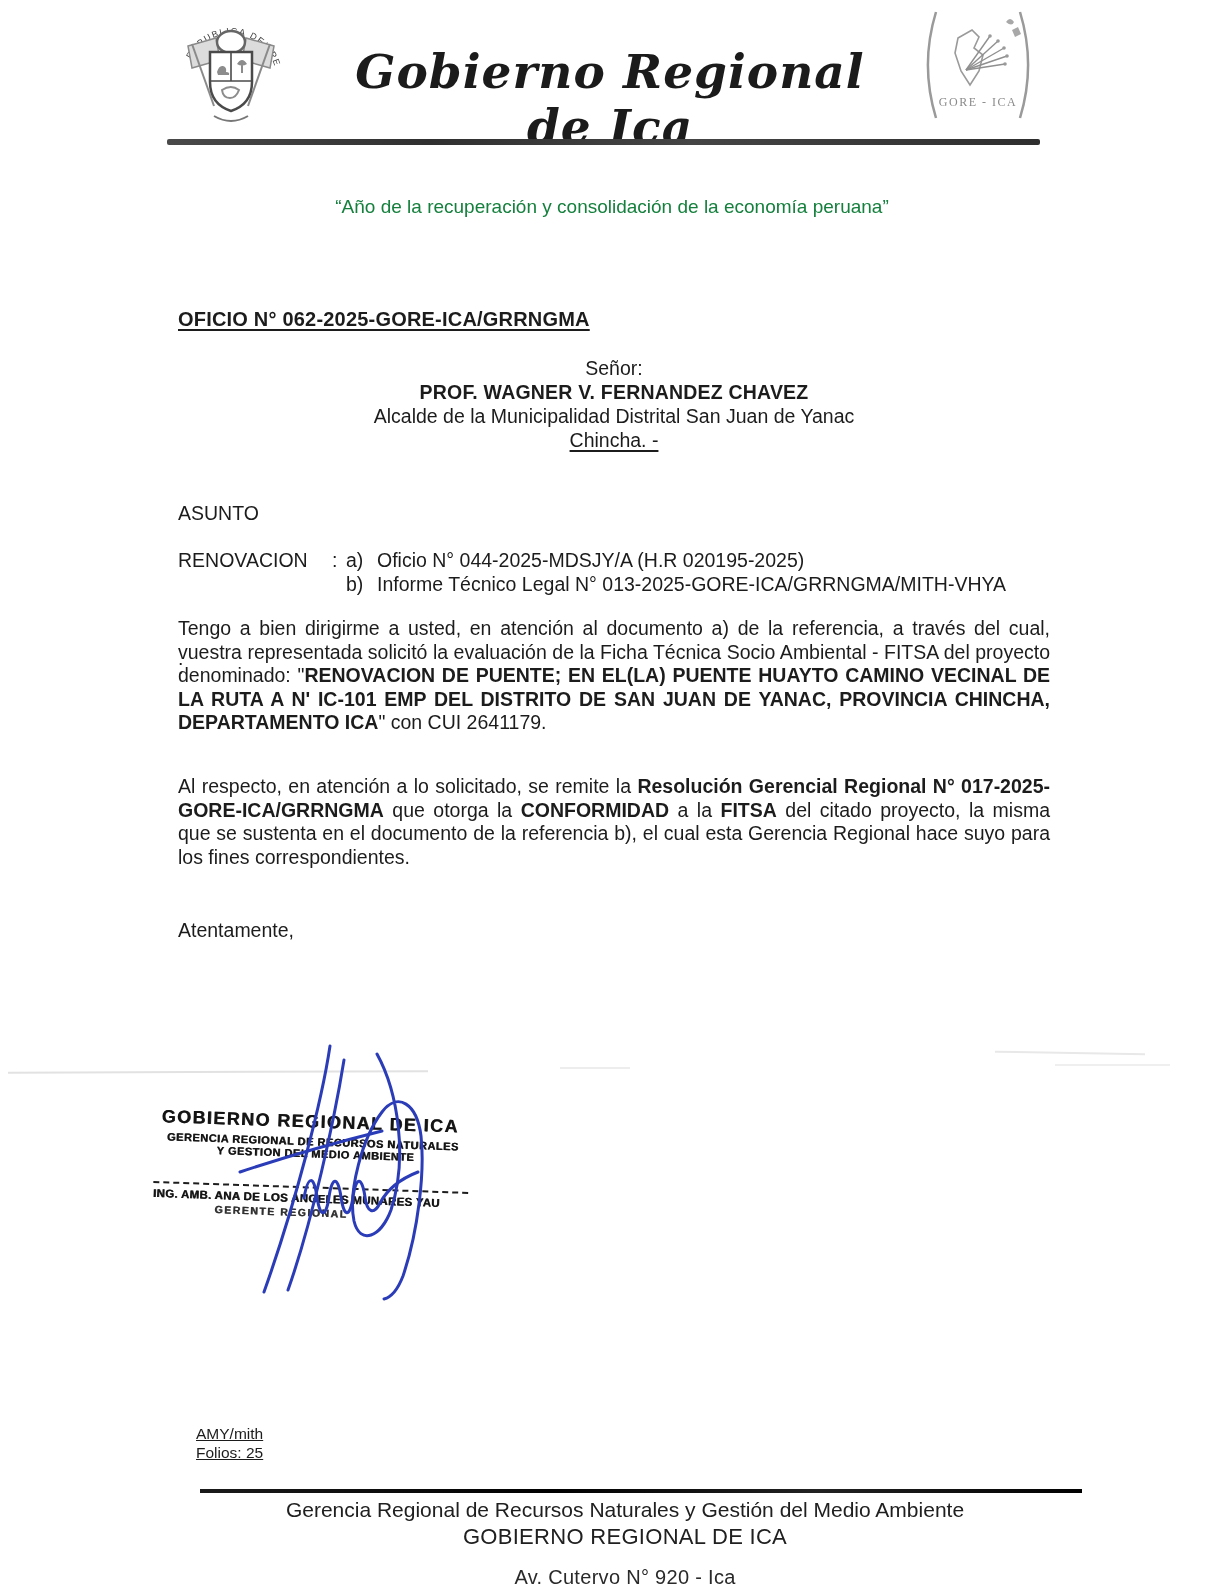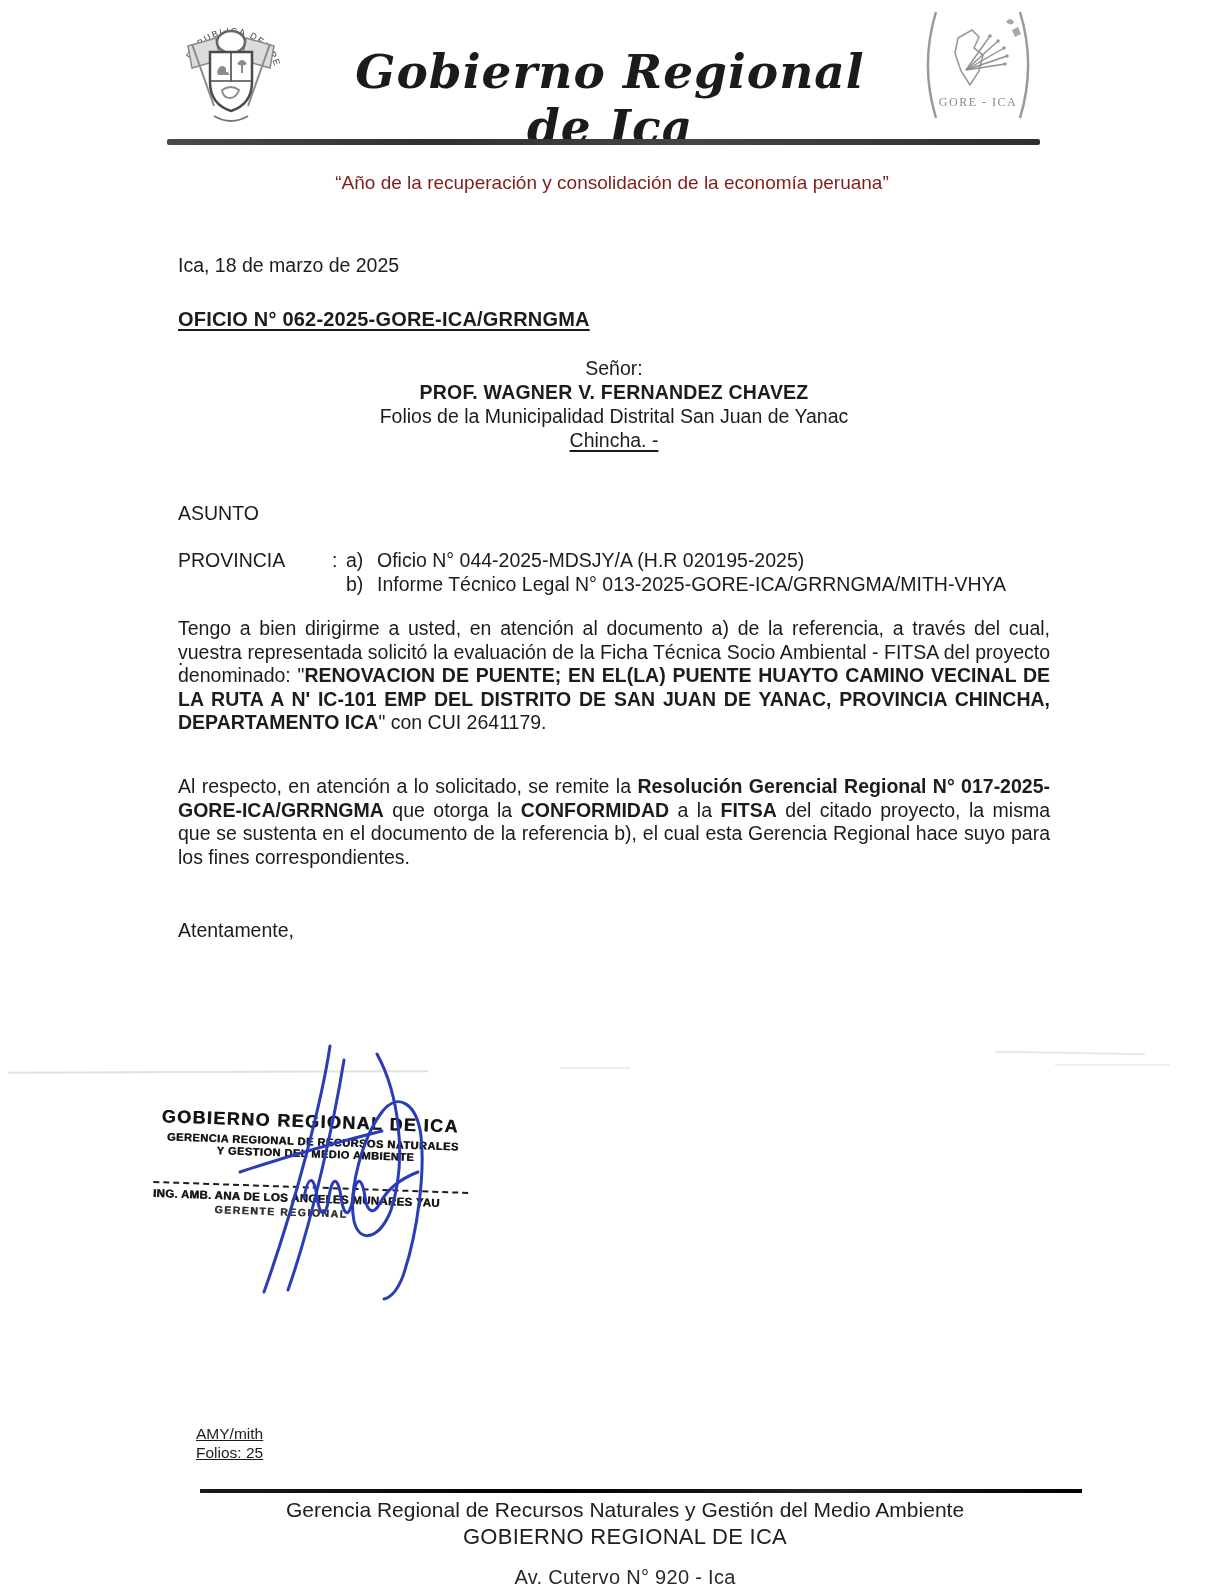--- a/index.html
+++ b/index.html
@@ -21,22 +21,22 @@
     font-style:italic;font-weight:600;
     font-size:47px;color:#1b1b1b;letter-spacing:1px;
   }
   .right-emblem{position:absolute;left:922px;top:8px;width:112px;height:114px;}
   .header-rule{
     position:absolute;left:167px;top:139px;width:873px;height:6px;
     background:linear-gradient(90deg,#4a4a4a,#303030 30%,#454545 60%,#2e2e2e);
     border-radius:2px;
   }
   .motto{
-    position:absolute;left:0;top:172px;width:1224px;
-    text-align:center;font-size:19px;color:#7f1d1d;
+    position:absolute;left:0;top:196px;width:1224px;
+    text-align:center;font-size:19px;color:#15803d;
   }
   
   .bodyline{position:absolute;left:178px;width:872px;font-size:19.5px;line-height:23.5px;}
   .date-line{top:254px;}
   .oficio-title{
     top:308px;font-weight:bold;font-size:20px;letter-spacing:.2px;
     text-decoration:underline;text-decoration-thickness:2px;text-underline-offset:3px;
   }
   .recipient{top:356px;line-height:24px;text-align:center;}
   .recipient .name{font-weight:bold;letter-spacing:.2px;}
@@ -144,38 +144,37 @@
     </g>
 
     <path d="M 84 14 q 4 -6 8 0 q -2 5 -8 0 z M 90 22 l 6 -3 l 3 7 l -6 3 z" fill="#a8a8a8"></path>
     <text x="56" y="98" text-anchor="middle" font-size="12" letter-spacing="1.5" fill="#8a8a8a" font-family="Liberation Serif, serif">GORE - ICA</text>
   </svg>
 
   <div class="header-rule"></div>
 
   <div class="motto">“Año de la recuperación y consolidación de la economía peruana”</div>
 
-  <div class="bodyline date-line">Ica, 18 de marzo de 2025</div>
 
   <div class="bodyline oficio-title">OFICIO N° 062-2025-GORE-ICA/GRRNGMA</div>
 
   <div class="bodyline recipient">
     <div>Señor:</div>
     <div class="name">PROF. WAGNER V. FERNANDEZ CHAVEZ</div>
-    <div>Folios de la Municipalidad Distrital San Juan de Yanac</div>
+    <div>Alcalde de la Municipalidad Distrital San Juan de Yanac</div>
     <div class="city">Chincha. -</div>
   </div>
 
   <div class="bodyline refrow asunto-row">
     <span class="label">ASUNTO</span>
     <span class="colon">:</span>
   </div>
 
   <div class="bodyline refrow referencia-row">
-    <span class="label">PROVINCIA</span>
+    <span class="label">RENOVACION</span>
     <span class="colon">:</span>
     <span class="marker">a)</span>
     <span class="rtext">Oficio N° 044-2025-MDSJY/A (H.R 020195-2025)</span>
   </div>
   <div class="bodyline refrow referencia-row2">
     <span class="marker">b)</span>
     <span class="rtext">Informe Técnico Legal N° 013-2025-GORE-ICA/GRRNGMA/MITH-VHYA</span>
   </div>
 
   <div class="bodyline para para-1"><span>Tengo a bien dirigirme a usted, en atención al documento a) de la referencia, a través del cual, vuestra representada solicitó la evaluación de la Ficha Técnica Socio Ambiental - FITSA del proyecto denominado: "</span><span class="b">RENOVACION DE PUENTE; EN EL(LA) PUENTE HUAYTO CAMINO VECINAL DE LA RUTA A N' IC-101 EMP DEL DISTRITO DE SAN JUAN DE YANAC, PROVINCIA CHINCHA, DEPARTAMENTO ICA</span><span>" con CUI 2641179.</span></div>

